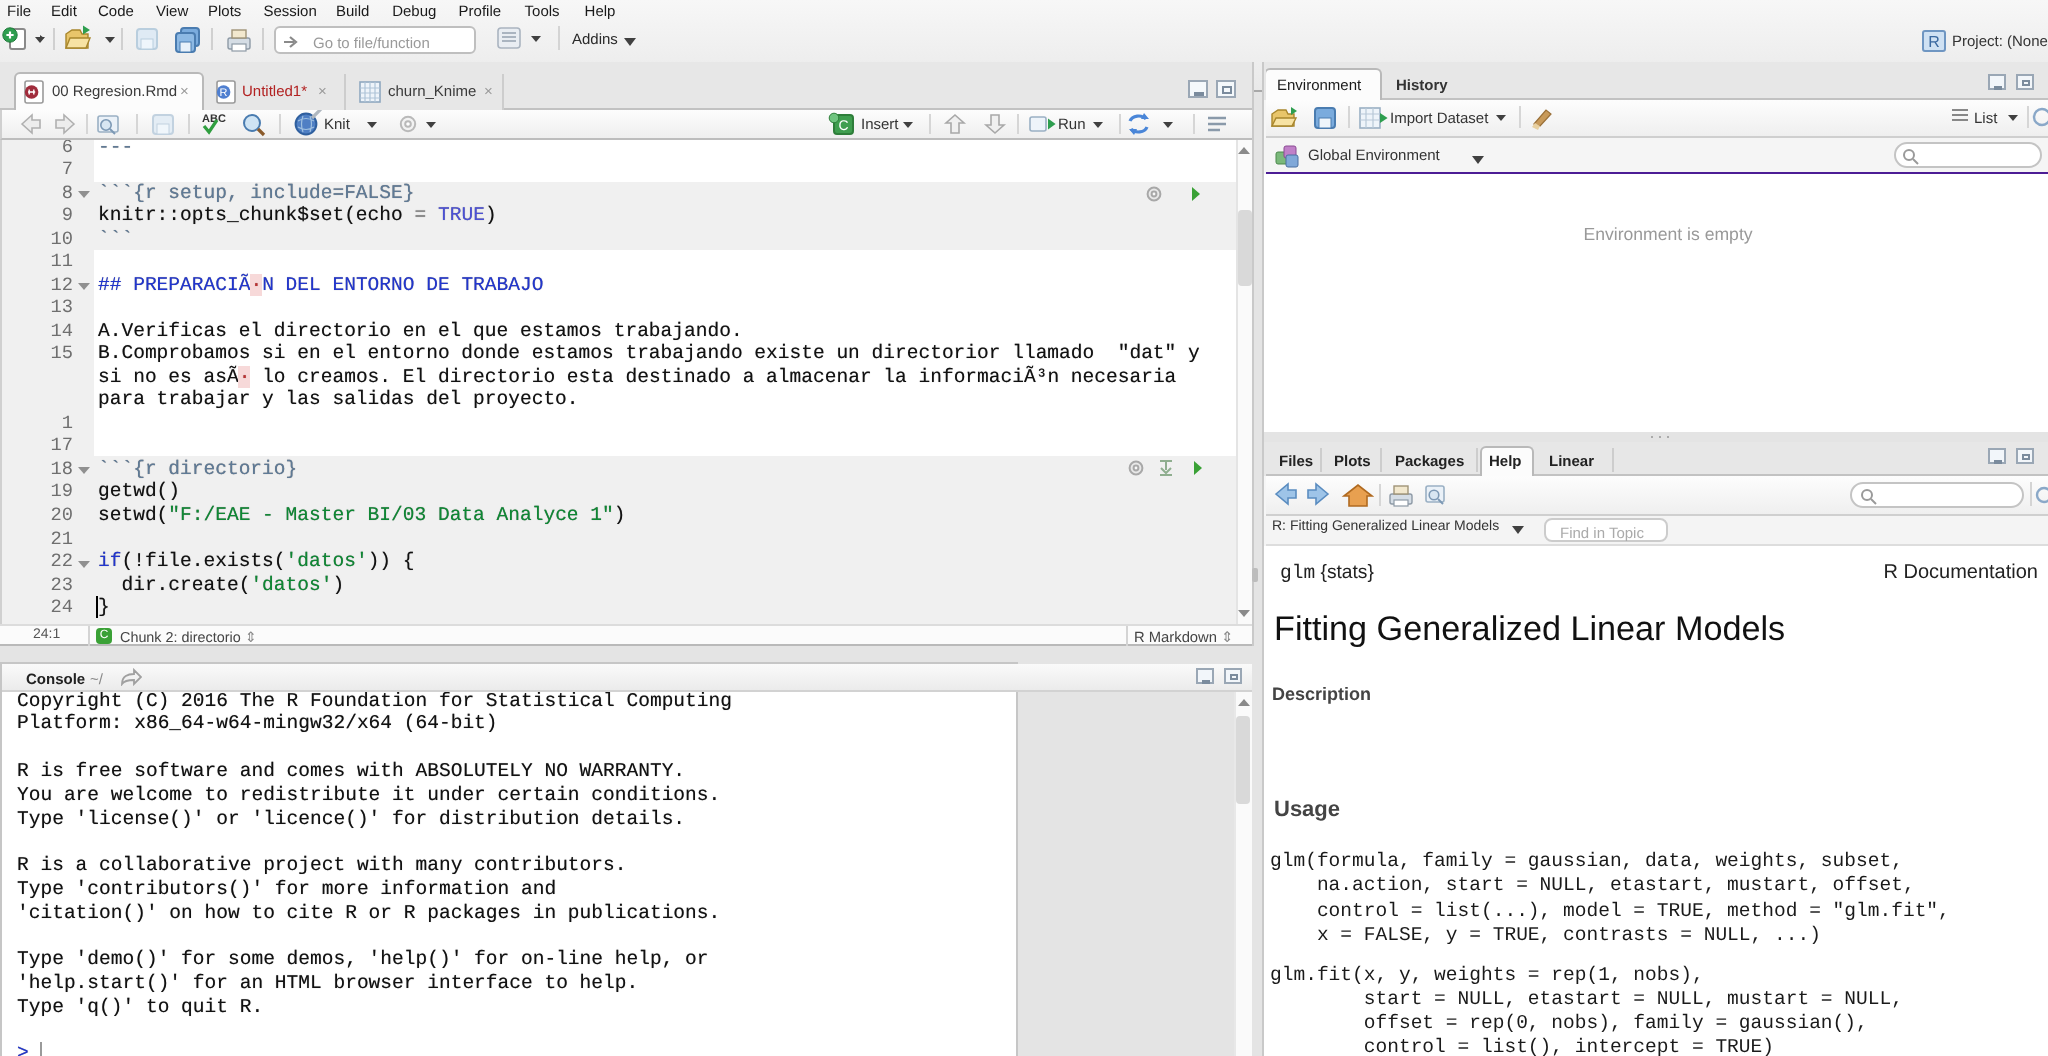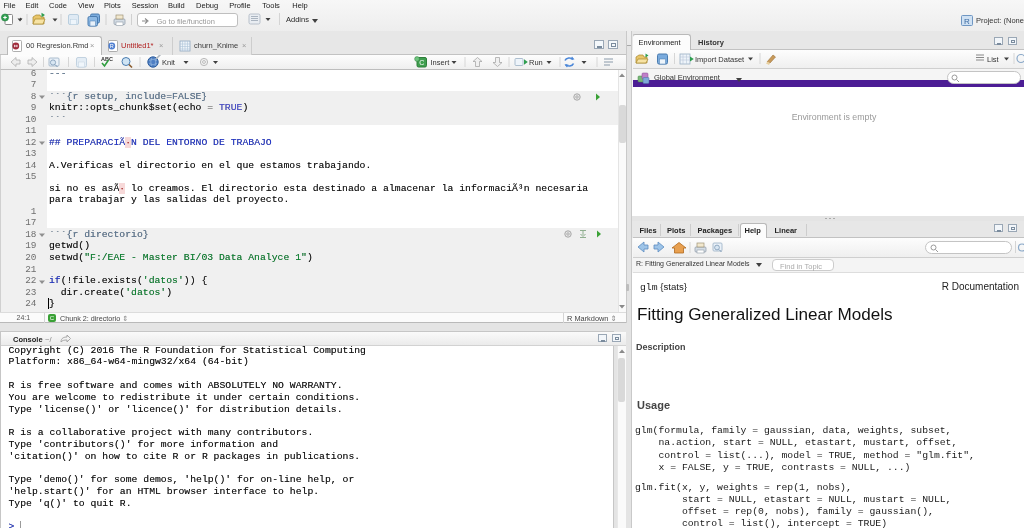--- a/index.html
+++ b/index.html
@@ -223,20 +223,21 @@
   <svg class="abs" style="left:37px;top:209px" width="8" height="6">
       <path d="M1 1.5l3 3.5 3-3.5z" fill="#909090"></path>
     </svg>
 
   <div class="row meta" style="left:48px;top:-1.95px">---</div>
   <div class="row meta" style="left:48px;top:21.1px">```{r setup, include=FALSE}</div>
   <div class="row" style="left:48px;top:32.6px">knitr::opts_chunk$set(echo <span class="op">=</span> <span class="tl">TRUE</span>)</div>
   <div class="row meta" style="left:48px;top:44.2px">```</div>
   <div class="row kw" style="left:48px;top:67.2px">## PREPARACIÃ<span class="bad">·</span>N DEL ENTORNO DE TRABAJO</div>
   <div class="row" style="left:48px;top:90.3px">A.Verificas el directorio en el que estamos trabajando.</div>
+  <div class="row" style="left:48px;top:101.8px">B.Comprobamos si en el entorno donde estamos trabajando existe un directorior llamado  "dat" y</div>
   <div class="row" style="left:48px;top:113.3px">si no es asÃ<span class="bad">·</span> lo creamos. El directorio esta destinado a almacenar la informaciÃ³n necesaria</div>
   <div class="row" style="left:48px;top:124.8px">para trabajar y las salidas del proyecto.</div>
   <div class="row meta" style="left:48px;top:159.4px">```{r directorio}</div>
   <div class="row" style="left:48px;top:170.9px">getwd()</div>
   <div class="row" style="left:48px;top:182.5px">setwd(<span class="str">"F:/EAE - Master BI/03 Data Analyce 1"</span>)</div>
   <div class="row" style="left:48px;top:205.5px"><span class="kw">if</span>(!file.exists(<span class="str">'datos'</span>)) {</div>
   <div class="row" style="left:48px;top:217px">  dir.create(<span class="str">'datos'</span>)</div>
   <div class="row" style="left:48px;top:228.6px"><span style="border-left:1px solid #000;margin-left:-1px"></span>}</div>
 </div>
 
@@ -244,21 +245,21 @@
   <div class="abs" style="left:16.5px;top:1px;font-size:7px;color:#555">24:1</div>
   <div class="vdiv" style="left:44px;top:0;height:10px"></div>
   <div class="abs" style="left:48px;top:1px;width:8px;height:8px;background:#3aa136;border-radius:2px">
       <span style="display:block;text-align:center;font-size:6px;line-height:8px;color:#fff">C</span>
     </div>
   <div class="abs" style="left:60px;top:1px;font-size:7.2px;color:#444">Chunk 2: directorio <span style="color:#888">⇕</span></div>
   <div class="vdiv" style="left:563px;top:0;height:10px"></div>
     <div class="abs" style="left:567px;top:1px;font-size:7.4px;color:#444">R Markdown <span style="color:#888">⇕</span></div>
 </div>
 
-<div class="abs" style="left:0;top:330.8px;width:614px;height:197.2px;background:#fff;border:1px solid #c6c6c6;border-bottom:none">
+<div class="abs" style="left:0;top:330.8px;width:509px;height:197.2px;background:#fff;border:1px solid #c6c6c6;border-bottom:none">
   <div class="abs hdrgrad" style="left:0;top:0;width:624.5px;height:14px;border-bottom:1px solid #d2d2d2">
     <span class="abs" style="left:12px;top:3px;font-weight:bold;color:#222">Console</span>
     <span class="abs" style="left:44px;top:3px;color:#888">~/</span>
     <svg class="abs" style="left:59px;top:2.5px" width="11" height="9" viewBox="0 0 11 9">
         <path d="M1 8c0-4 3-5 6-5V1l3.5 3.5L7 8V6C4 6 2 6.5 1 8z" fill="none" stroke="#a0a0a0" stroke-width="0.9"></path>
       </svg>
     <div class="minmax" style="left:597px;top:2.5px">
         <div style="margin:4.5px 1.5px 0;height:2px;background:#7a8b9d"></div>
       </div>
     <div class="minmax" style="left:611px;top:2.5px">
@@ -318,21 +319,21 @@
   <line x1="127" y1="2" x2="127" y2="13" stroke="#d6d6d6"></line>
   <path d="M134 11l6-7 2.5 2-5.5 6z" fill="#c89a5a" stroke="#9a7038" stroke-width="0.6"></path>
   <path d="M133 12.5l3 1.5 1-2-2.5-1.5z" fill="#e8d0a0"></path>
 
   <path d="M343 4h8M343 6.5h8M343 9h8" stroke="#888" stroke-width="1.1"></path>
   <text x="354" y="10.5" font-size="7.5" fill="#333" font-family="Liberation Sans">List</text>
   <path d="M371 6.5h5l-2.5 3z" fill="#404040"></path>
   <line x1="381" y1="2" x2="381" y2="13" stroke="#d6d6d6"></line>
   <circle cx="388" cy="7.5" r="4" fill="none" stroke="#8aa8c8" stroke-width="1.2"></circle>
 </svg>
-<div class="abs" style="left:633px;top:68.5px;width:391px;height:18px;background:#f5f5f5;border-bottom:7px solid #4c1d95">
+<div class="abs" style="left:633px;top:68.5px;width:391px;height:18px;background:#f5f5f5;border-bottom:1px solid #4c1d95">
   <svg class="abs" style="left:4px;top:3px" width="13" height="12" viewBox="0 0 13 12">
       <rect x="1" y="4" width="6" height="6" rx="1" fill="#7ab87a" stroke="#4a884a" stroke-width="0.5"></rect>
       <rect x="5" y="1" width="6" height="6" rx="1" fill="#c080c8" stroke="#8a4a92" stroke-width="0.5"></rect>
       <rect x="6" y="5.5" width="6" height="6" rx="1" fill="#80a8d8" stroke="#4a6fa0" stroke-width="0.5"></rect>
     </svg>
   <span class="abs" style="left:21px;top:4.5px;color:#333">Global Environment</span>
   <span class="caret abs" style="left:103px;top:9px"></span>
   <div class="abs" style="left:314px;top:2.5px;width:74px;height:13px;background:#fff;border:1px solid #c4c4c4;border-radius:7px">
     <svg class="abs" style="left:3px;top:2px" width="9" height="9" viewBox="0 0 9 9">
         <circle cx="3.5" cy="3.5" r="2.5" fill="none" stroke="#9a9a9a" stroke-width="1"></circle>

